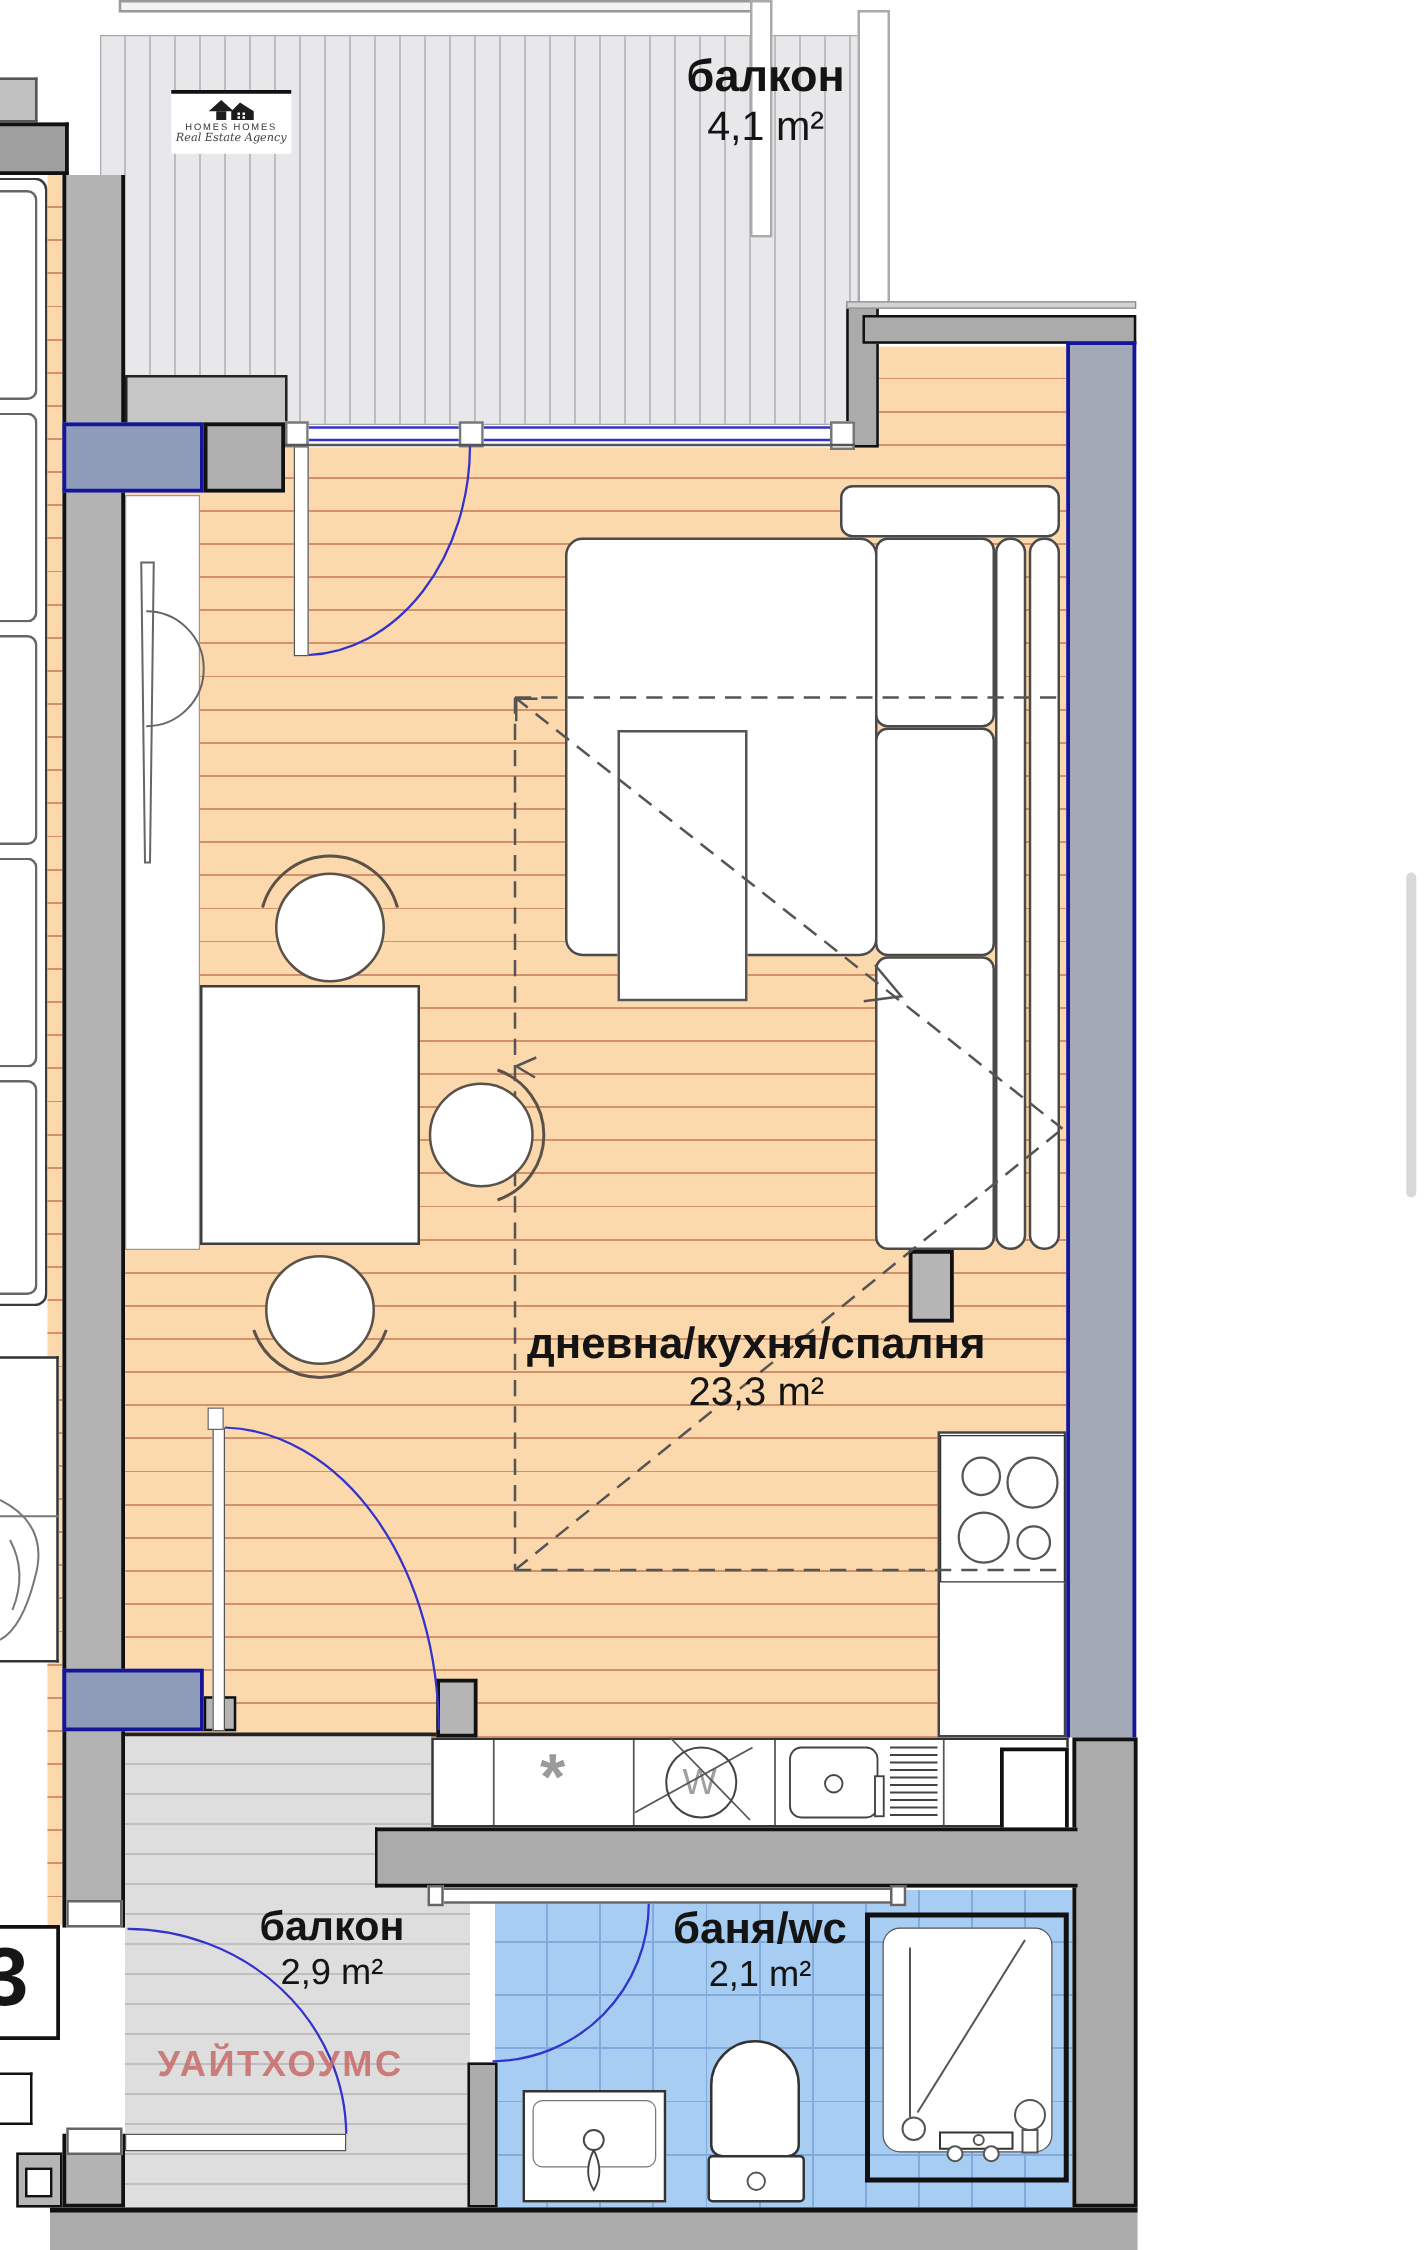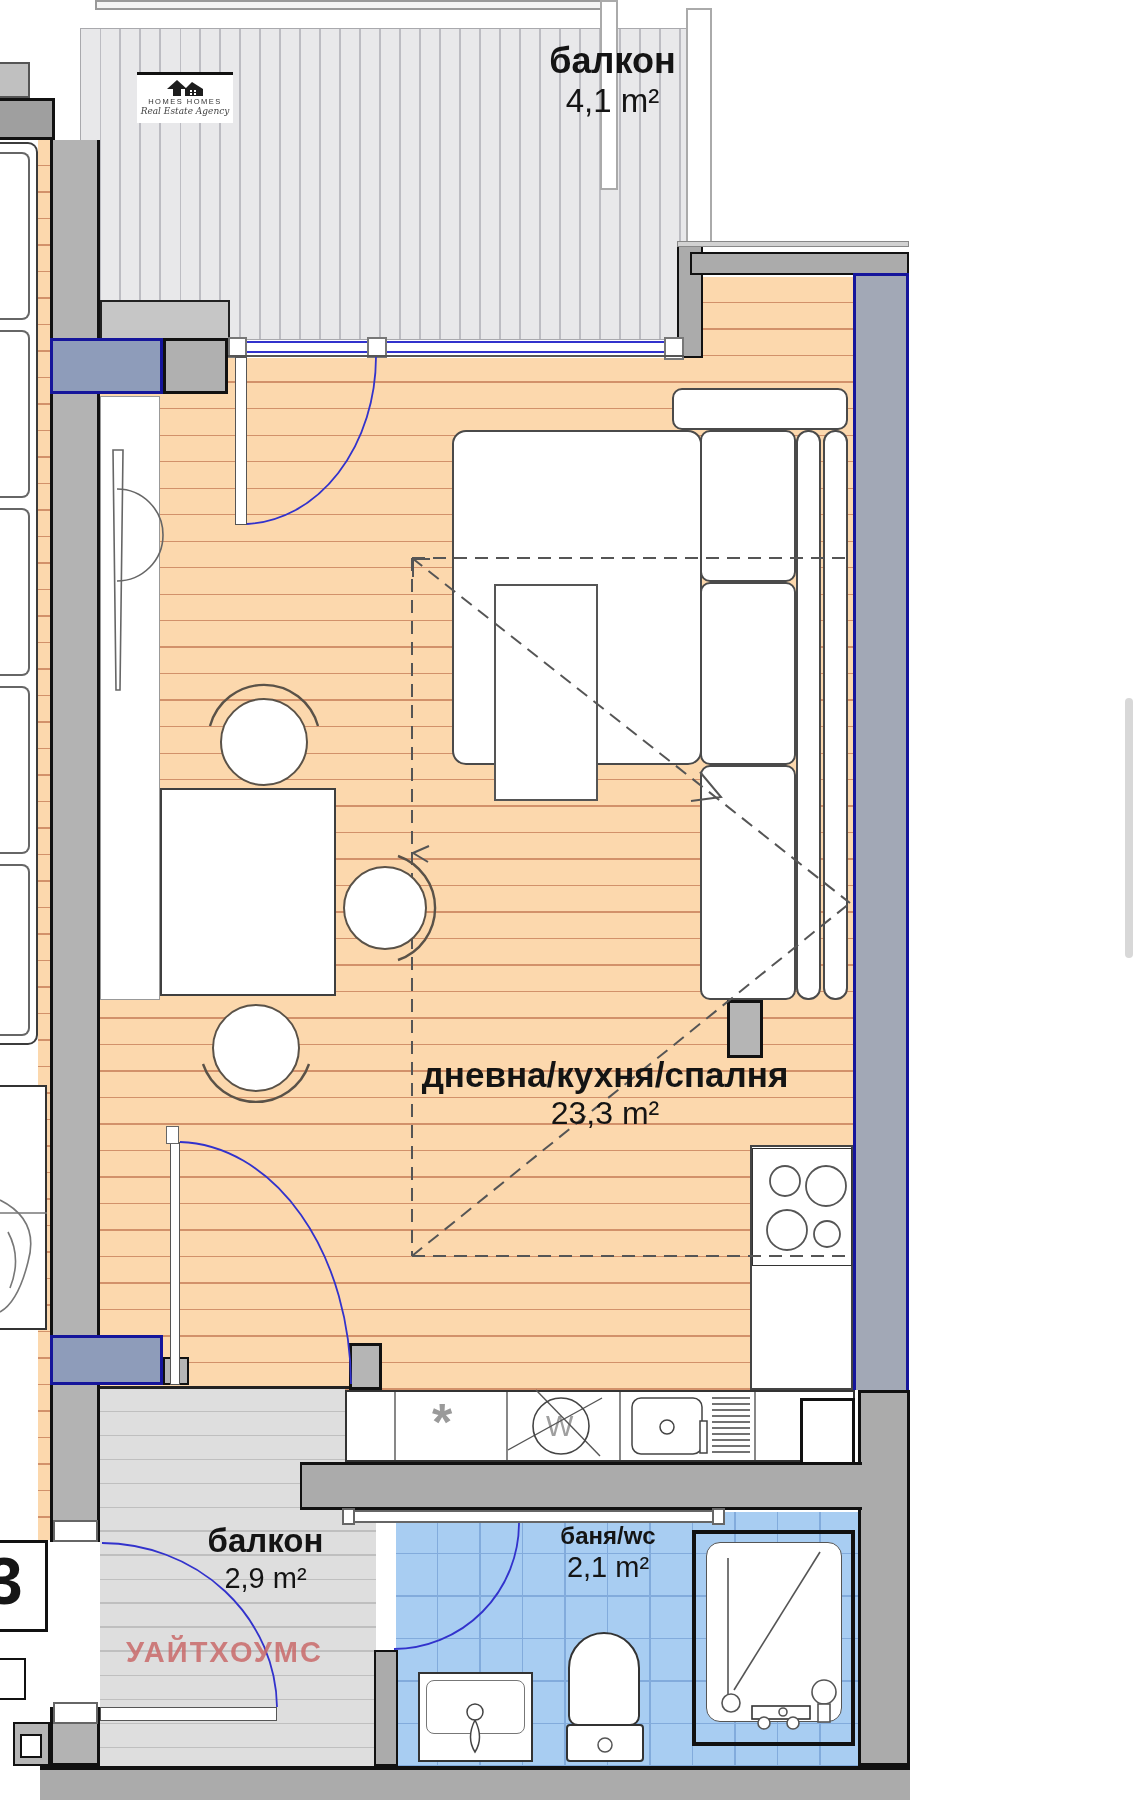--- a/index.html
+++ b/index.html
@@ -210,21 +210,21 @@
   </div>
   <div class="room-label" style="left:380px;top:1054px;width:450px;">
     <span class="room-name" style="font-size:35px;">дневна/кухня/спалня</span>
     <span class="room-area" style="font-size:32px;">23,3 m²</span>
   </div>
   <div class="room-label" style="left:168px;top:1522px;width:195px;">
     <span class="room-name" style="font-size:33px;">балкон</span>
     <span class="room-area" style="font-size:29px;">2,9 m²</span>
   </div>
   <div class="room-label" style="left:508px;top:1522px;width:200px;">
-    <span class="room-name" style="font-size:24px;">баня/wc</span>
+    <span class="room-name" style="font-size:35px;">баня/wc</span>
     <span class="room-area" style="font-size:29px;">2,1 m²</span>
   </div>
 
   <div class="abs" style="left:126px;top:1636px;font-size:29px;font-weight:bold;letter-spacing:2px;color:rgba(201,106,106,0.85);">УАЙТХОУМС</div>
 
   <div class="abs" style="left:137px;top:72px;width:96px;height:51px;background:#fff;border-top:3px solid #111;text-align:center;">
     <svg width="40" height="20" viewBox="0 0 40 20" style="margin:2px auto 0;">
       <path d="M2 12 L12 3 L22 12 Z" fill="#1d1d1d"></path>
       <rect x="8" y="12" width="8" height="7" fill="#1d1d1d"></rect>
       <path d="M20 12 L27 5 L38 12 L38 19 L20 19 Z" fill="#1d1d1d"></path>

